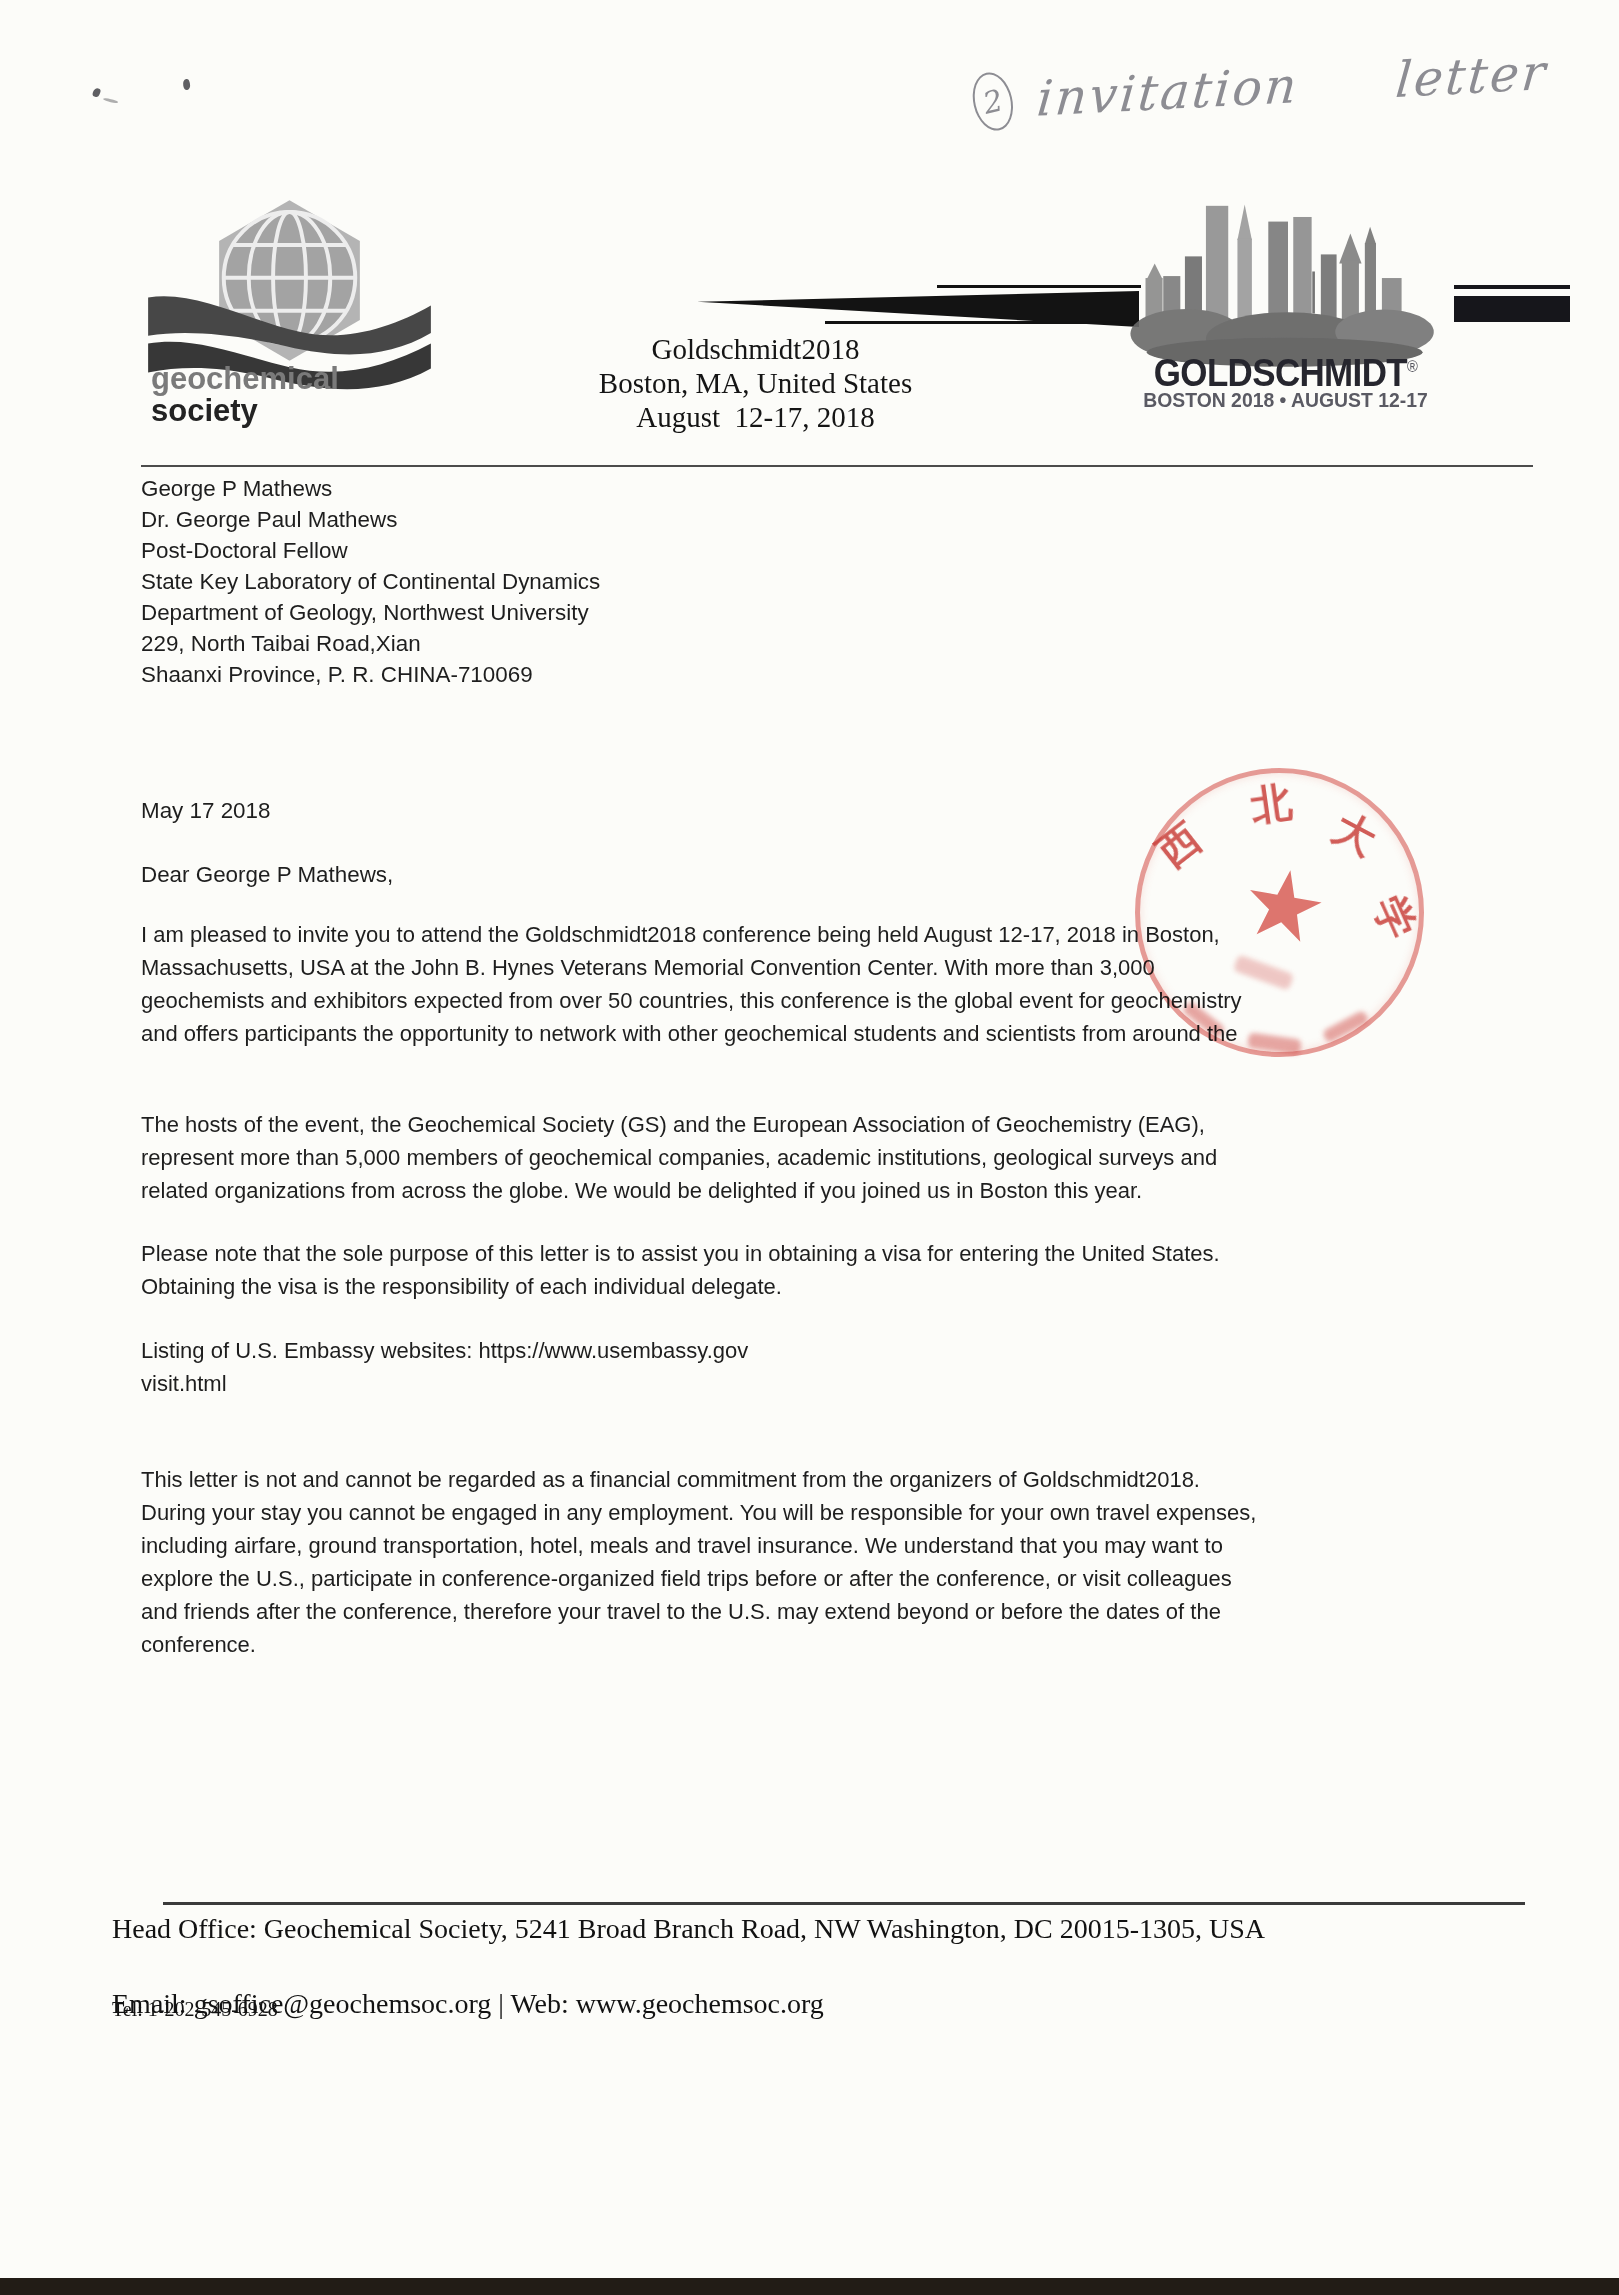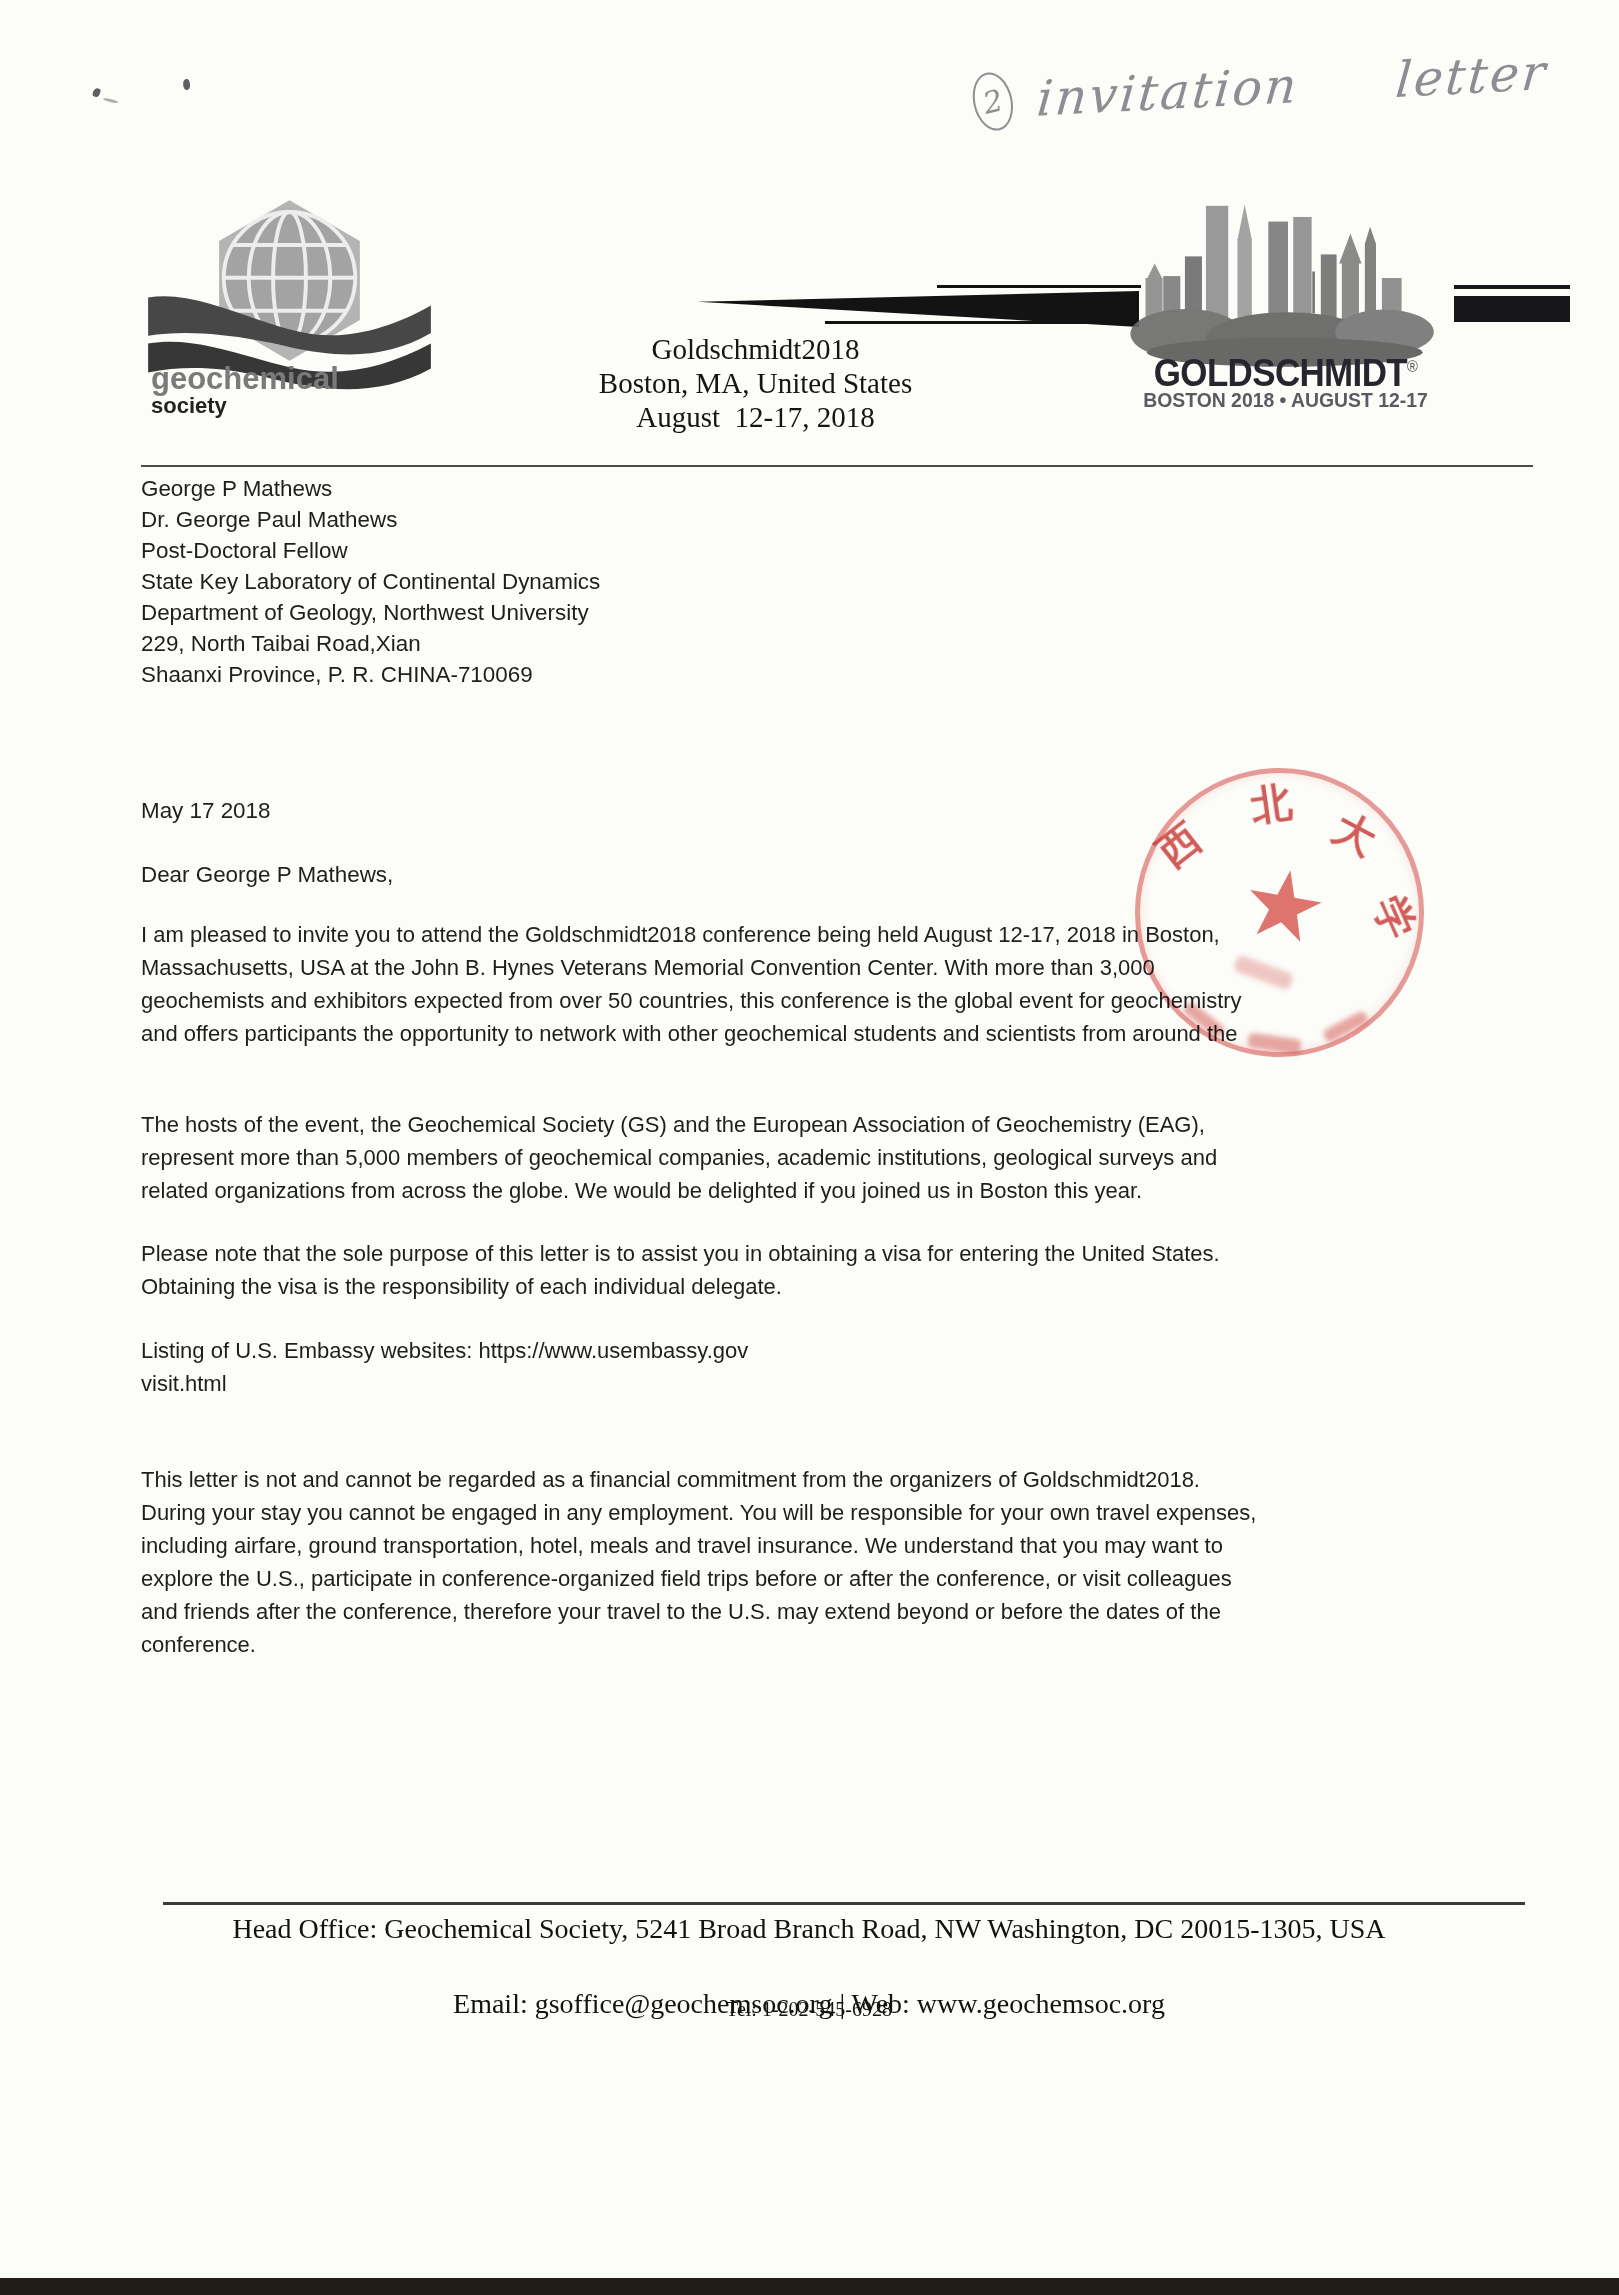--- a/index.html
+++ b/index.html
@@ -25,21 +25,21 @@
     border:2px solid #8d8d93;border-radius:50%;
     display:flex;align-items:center;justify-content:center;
     font-size:30px;transform:rotate(-10deg);
   }
   .hw-text{font-size:49px;letter-spacing:2.6px;word-spacing:79px;transform:skewX(-8deg);}
   .ink-speck{position:absolute;background:#5f5f63;border-radius:60% 40% 55% 45%;}
   
   .gs-logo{position:absolute;left:148px;top:191px;width:283px;}
   .gs-text{position:absolute;left:151px;top:363px;line-height:1.02;}
   .gs-text .l1{font-size:31px;font-weight:600;color:#7a7a7a;display:block;}
-  .gs-text .l2{font-size:22px;font-weight:700;color:#232323;display:block;}
+  .gs-text .l2{font-size:31px;font-weight:700;color:#232323;display:block;}
   
   .conf{
     position:absolute;left:565px;top:332px;width:381px;
     text-align:center;font-family:"Liberation Serif",serif;
     font-size:29px;line-height:34px;color:#151515;
   }
   .conf .ln{display:block;white-space:pre;}
   
   .skyline{position:absolute;left:1127px;top:194px;opacity:.9;}
   .speed-a{position:absolute;left:937px;top:285px;width:204px;height:3.3px;background:#121212;}
@@ -88,21 +88,21 @@
   .stamp-char{
     position:absolute;color:rgba(203,58,54,.82);
     font-size:41px;font-weight:700;
     font-family:"DejaVu Sans",sans-serif;
     filter:blur(0.4px);
   }
   .stamp-star{position:absolute;left:109px;top:101px;transform:rotate(10deg);}
   .stamp-smudge{position:absolute;background:rgba(206,62,58,.45);filter:blur(2.6px);border-radius:5.3px;}
   
   .footer{
-    position:absolute;left:112px;width:1394px;text-align:center;
+    position:absolute;left:112px;width:1394px;
     font-family:"Liberation Serif",serif;color:#121212;
   }
   .f1{top:1913px;font-size:28px;}
   .f2{top:1998px;font-size:20px;}
   .f3{top:1988px;font-size:28px;}
   
   .scan-edge{position:absolute;left:0;top:2278px;width:1620px;height:17px;background:#221c16;}
 </style>
 </head>
 <body>

